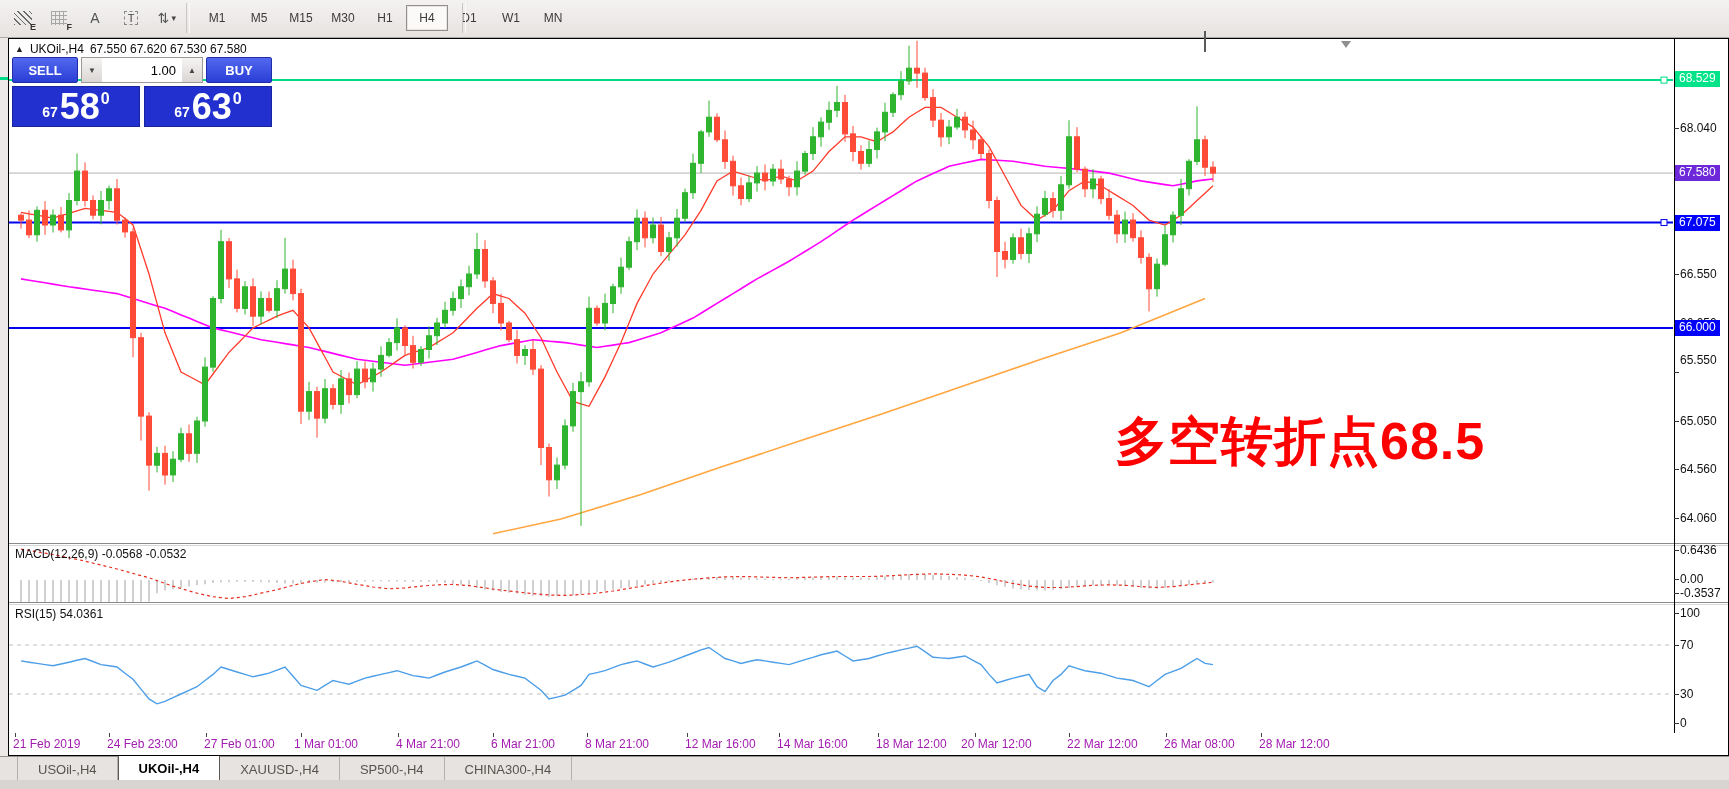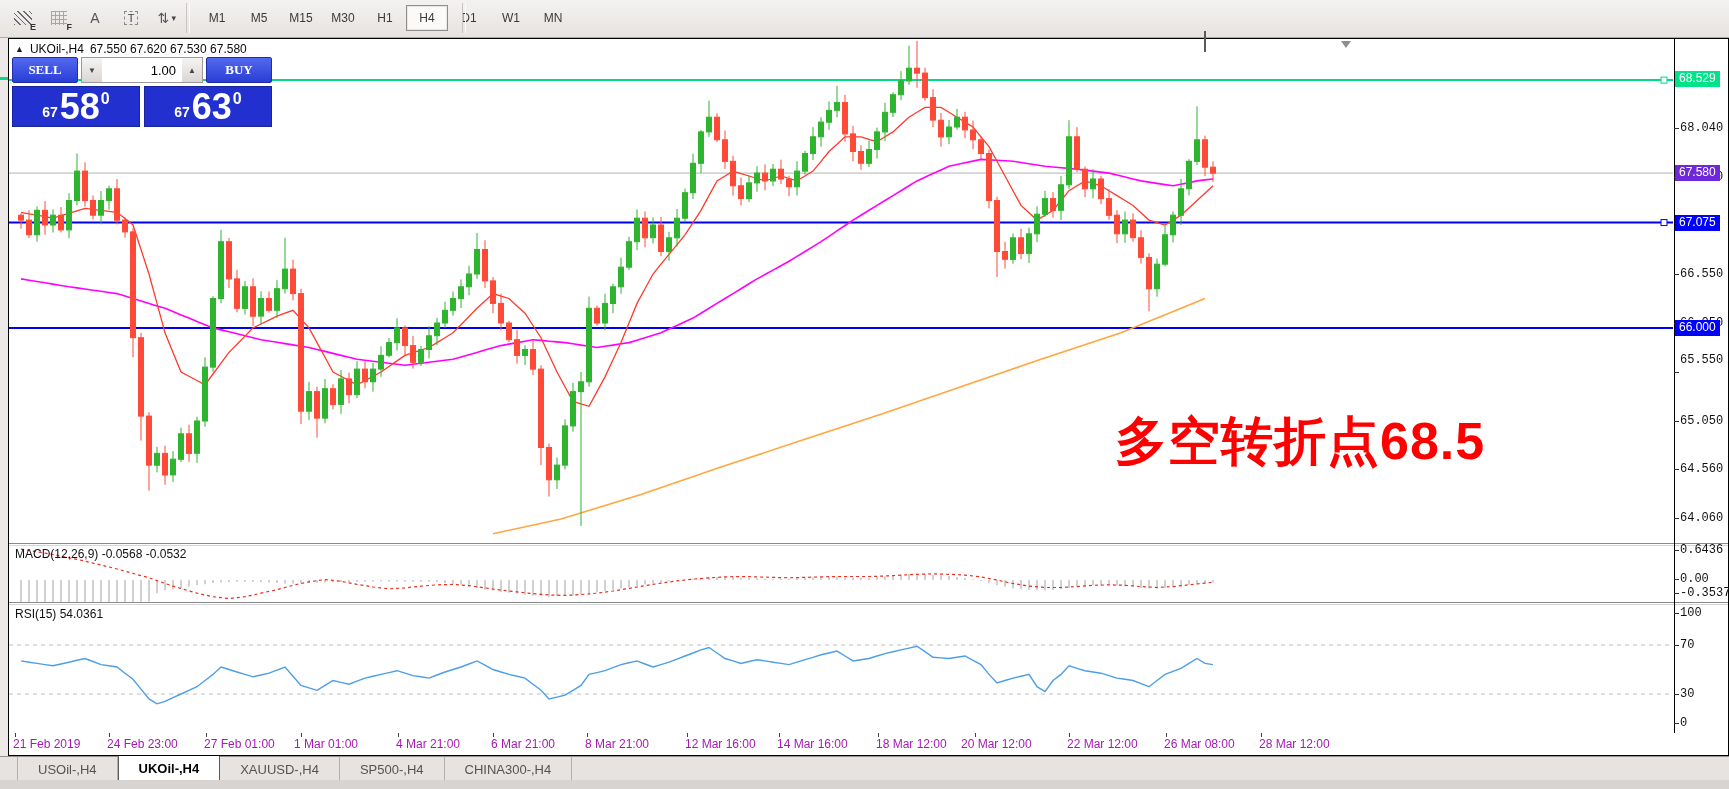--- a/index.html
+++ b/index.html
@@ -27,36 +27,36 @@
   .tbox{border:1px dashed #888;font-size:11px;padding:0 3px;color:#444;}
   .caret{font-size:9px;color:#444;margin-left:2px;}
 
   
   #chartwin{position:absolute;left:8px;top:38px;width:1721px;height:718px;
     background:#FFFFFF;border:1px solid #000;box-sizing:border-box;}
   #chartwin .pane{position:absolute;left:0;}
   .pane-sep{position:absolute;left:0;width:1719px;height:3px;background:#fff;
     border-top:1px solid #8a8a8a;border-bottom:1px solid #d6d6d6;box-sizing:border-box;}
   #axis-line{position:absolute;top:0;height:694px;width:1px;background:#000;}
-  .ax-label{position:absolute;left:1671px;font-size:12px;color:#111;white-space:nowrap;line-height:14px;font-family:Liberation Mono, monospace;}
+  .ax-label{position:absolute;left:1671px;font-size:12px;color:#111;white-space:nowrap;line-height:14px;}
   .ax-tick{position:absolute;left:1665px;width:5px;height:1px;background:#333;}
   .ax-over{position:absolute;left:1666px;font-size:12px;color:#fff;line-height:15px;
     padding:0 4px 1px 4px;white-space:nowrap;}
   .tl-label{position:absolute;top:698px;font-size:12px;color:#a21caf;white-space:nowrap;}
   .tl-tick{position:absolute;top:694px;width:1px;height:4px;background:#444;}
   #tl-strip{position:absolute;left:0;top:694px;width:1719px;height:22px;background:#fff;}
 
   
   #panel-title{position:absolute;left:6px;top:3px;font-size:12px;color:#0a0a0a;display:flex;gap:6px;align-items:center;}
   #panel-title .tri{font-size:9px;color:#222;}
   #trade-widget{position:absolute;left:3px;top:18px;width:260px;}
   #tw-row1{display:flex;height:26px;align-items:stretch;}
   .tw-btn{width:64px;display:flex;align-items:center;justify-content:center;color:#fff;
     font-size:13px;font-weight:bold;background:linear-gradient(#5268EE,#2A3ED6);
-    border:1px solid #1F2EAе;border-radius:2px;font-family:Liberation Serif, serif;}
+    border:1px solid #1F2EAе;border-radius:2px;}
   .tw-btn{border:1px solid #1F2EA8;}
   #tw-spin{flex:1;display:flex;margin:0 3px;border:1px solid #9B9896;background:#fff;}
   .spin-btn{width:20px;display:flex;align-items:center;justify-content:center;
     background:linear-gradient(#F6F4F3,#D9D6D4);font-size:8px;color:#444;}
   #tw-vol{flex:1;display:flex;align-items:center;justify-content:flex-end;padding-right:6px;
     font-size:13px;color:#000;background:#fff;}
   #tw-row2{display:flex;gap:4px;margin-top:3px;height:41px;}
   .px-box{flex:1;background:#2130CE;border:1px solid #18269E;color:#fff;display:flex;
     align-items:flex-end;justify-content:center;padding-bottom:2px;}
   .px-small{font-size:14px;font-weight:bold;margin:0 2px 4px 0;}

